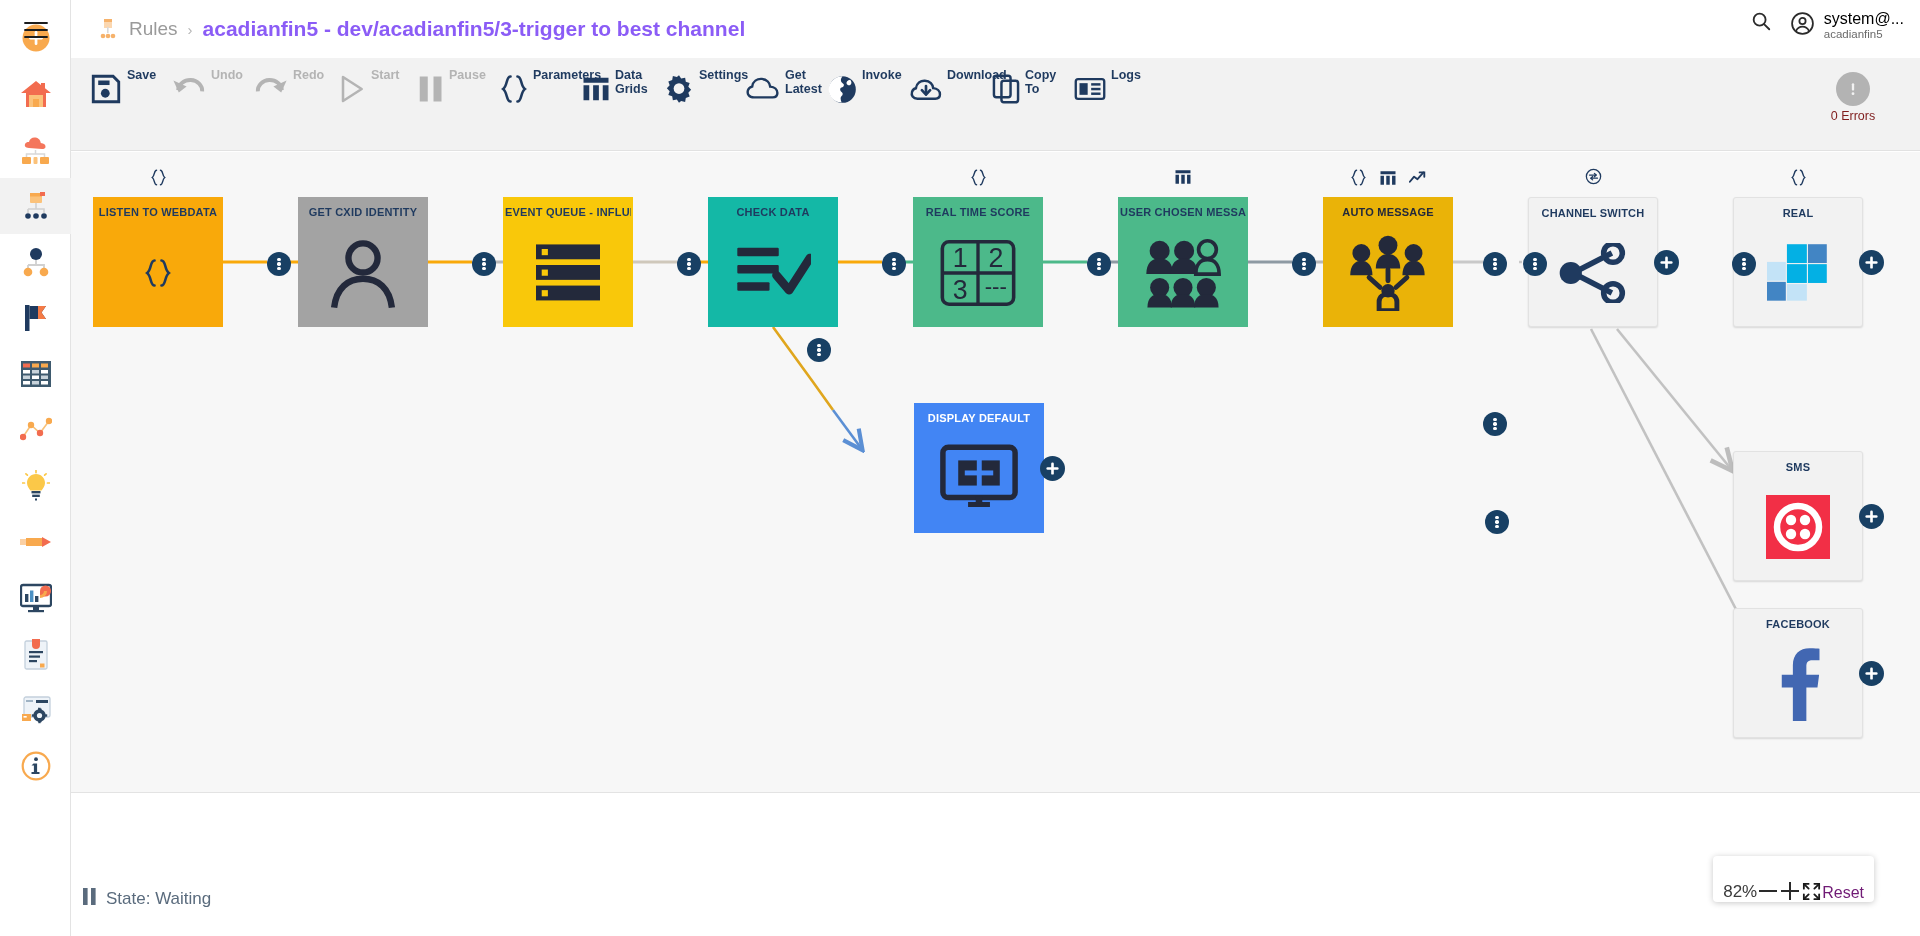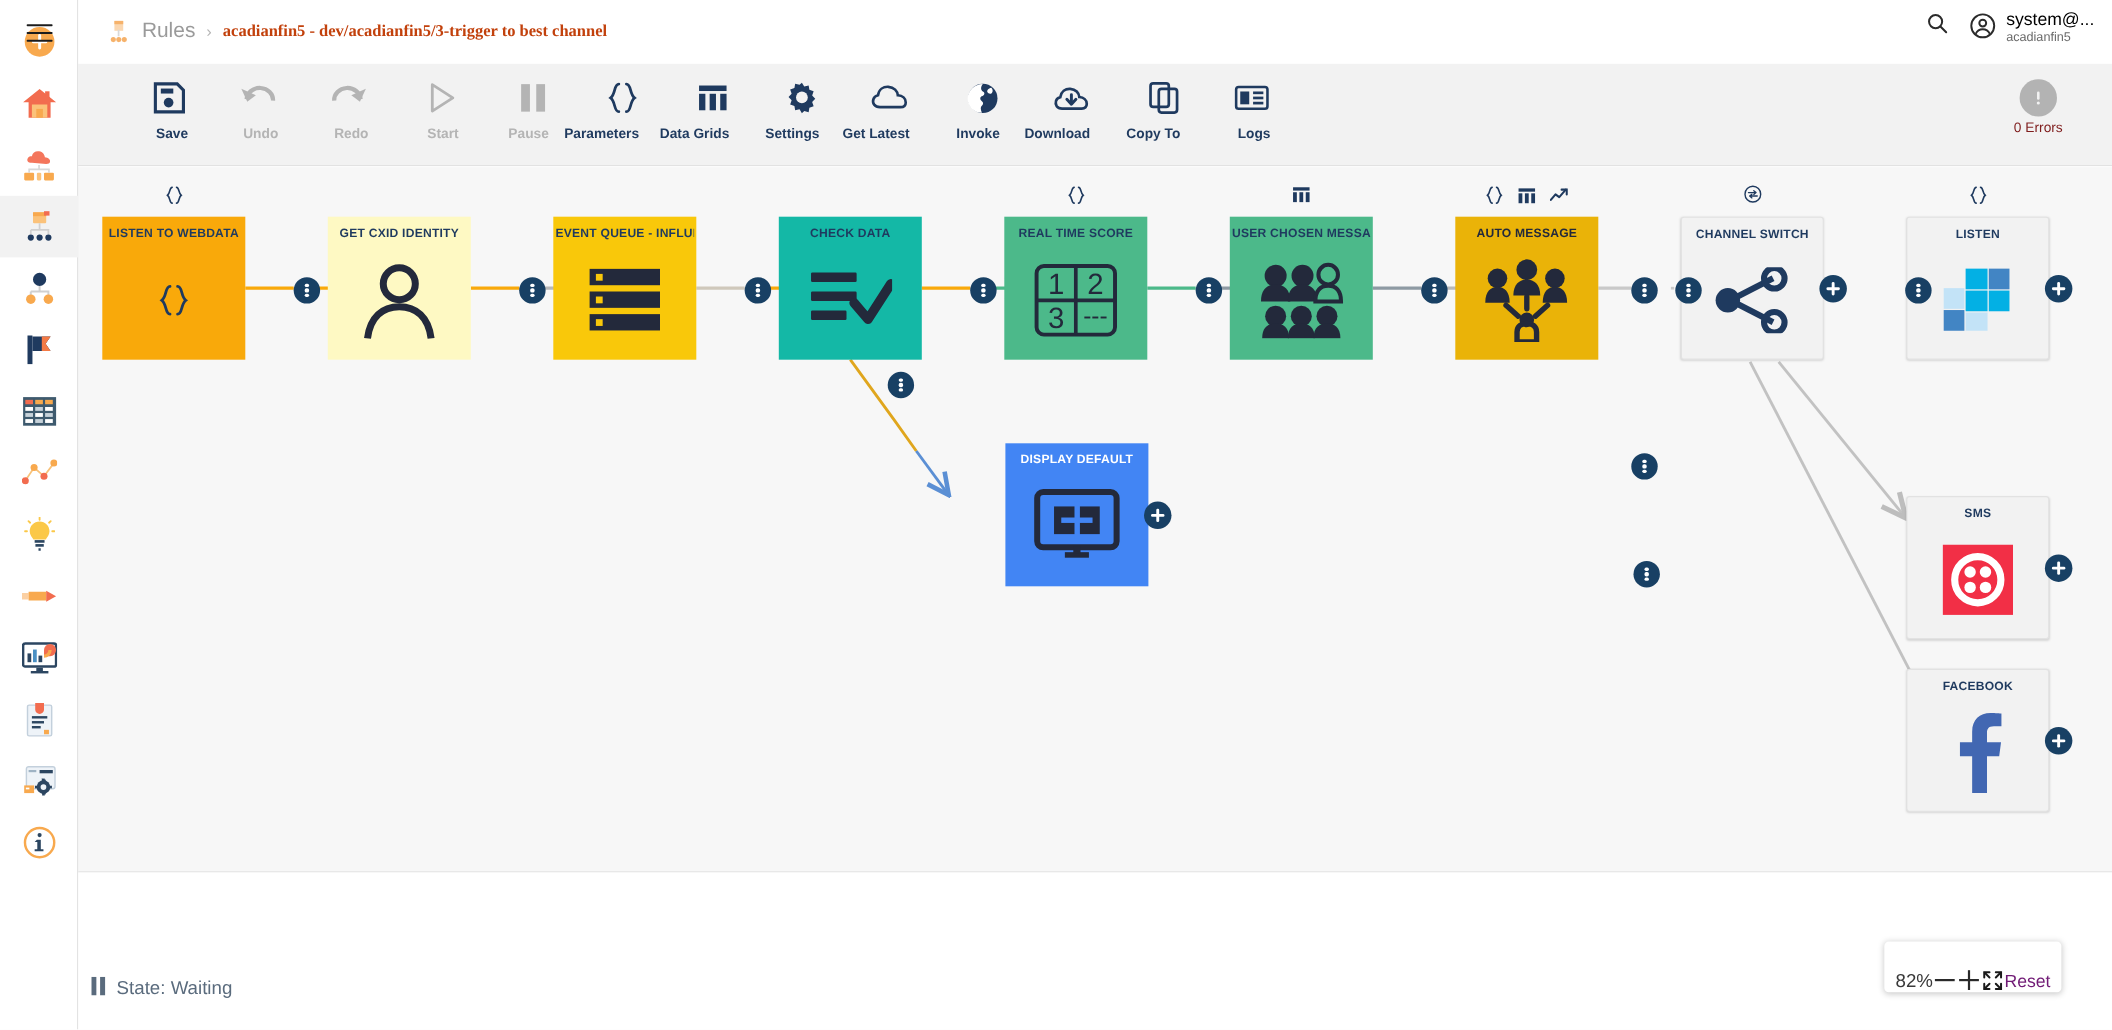--- a/index.html
+++ b/index.html
@@ -19,32 +19,32 @@
 
   
   #topbar { position:absolute; left:71px; top:0; right:0; height:58px;
     background:#fff; display:flex; align-items:center; }
   #hamburger { position:absolute; left:20px; top:14px; width:32px; height:32px;
     display:flex; align-items:center; justify-content:center; cursor:pointer; z-index:40;}
   .bc-wrap { display:flex; align-items:center; gap:10px; padding-left:22px; }
   .bc-logo { width:26px; height:26px; position:relative; }
   .bc-rules { color:#9a9a9a; font-size:19px; }
   .bc-sep { color:#b5b5b5; font-size:15px; }
-  .bc-title { color:#c2410c; font-size:15px; font-weight:bold;font-family:Liberation Serif, serif; }
+  .bc-title { color:#8b5cf6; font-size:21px; font-weight:bold; }
   #topright { position:absolute; right:16px; top:10px; display:flex;
     gap:18px; }
   .user-block { display:flex; align-items:center; gap:9px; }
   .user-txt { line-height:1.15; }
   .user-org { font-size:11.5px; color:#6b6b6b; }
 
   
   #toolbar { position:absolute; left:71px; top:58px; right:0; height:93px;
     background:#f2f2f2; border-bottom:1px solid #e2e2e2; }
   .tb-items { display:flex; align-items:flex-start; padding-left:18px; padding-top:10px; }
-  .tb-btn { width:82px; display:flex; flex-direction:column; align-items:flex-end;
+  .tb-btn { width:82px; display:flex; flex-direction:row; align-items:flex-start;
     gap:4px; cursor:pointer; }
   .tb-btn .ico { height:42px; display:flex; align-items:center; justify-content:center;}
   .tb-lbl { font-size:12.5px; color:#1f3a5f; font-weight:bold; }
   .tb-btn.disabled .tb-lbl { color:#b4b4b4; font-weight:bold; }
   #errbox { position:absolute; right:22px; top:14px; width:90px;
     display:flex; flex-direction:column; align-items:center; gap:3px; }
   .err-circle { width:34px; height:34px; border-radius:50%; background:#b3b3b3;
     display:flex; align-items:center; justify-content:center; }
   .err-lbl { font-size:12.5px; color:#7f1d1d; }
 
@@ -509,21 +509,21 @@
             <div class="nlabel">LISTEN TO WEBDATA</div>
             <div class="glyph">
               <svg width="30" height="32" viewBox="0 0 26 28">
                 <path d="M10 3 C6 3 7.5 11 3.5 14 C7.5 17 6 25 10 25" fill="none" stroke="#1f3a5f" stroke-width="2.2" stroke-linecap="round"></path>
                 <path d="M16 3 C20 3 18.5 11 22.5 14 C18.5 17 20 25 16 25" fill="none" stroke="#1f3a5f" stroke-width="2.2" stroke-linecap="round"></path>
               </svg>
             </div>
           </div>
         </div>
         <div class="node amber" style="left: 227px; top: 45px;">
-          <div class="box" style="background: #fef9c3;">
+          <div class="box" style="background: #a3a3a3;">
             <div class="nlabel">GET CXID IDENTITY</div>
             <div class="glyph">
               <svg width="74" height="74" viewBox="0 0 64 64">
                 <circle cx="32" cy="19" r="12.6" fill="none" stroke="#23293b" stroke-width="5.5"></circle>
                 <path d="M7 62 C9 45 19 37 32 37 C45 37 55 45 57 62" fill="none" stroke="#23293b" stroke-width="5.5"></path>
               </svg>
             </div>
           </div>
         </div>
         <div class="node yellow" style="left: 432px; top: 45px;">
@@ -704,21 +704,21 @@
         <div class="node light" style="left: 1662px; top: 45px;">
           <div class="badges">
             <span style="display: flex; align-items: center;">
               <svg width="17" height="19" viewBox="0 0 26 28">
                 <path d="M10 3 C6 3 7.5 11 3.5 14 C7.5 17 6 25 10 25" fill="none" stroke="#1f3a5f" stroke-width="2.2" stroke-linecap="round"></path>
                 <path d="M16 3 C20 3 18.5 11 22.5 14 C18.5 17 20 25 16 25" fill="none" stroke="#1f3a5f" stroke-width="2.2" stroke-linecap="round"></path>
               </svg>
             </span>
           </div>
           <div class="box">
-            <div class="nlabel">LISTEN</div>
+            <div class="nlabel">REAL</div>
             <div class="glyph">
               <svg width="68" height="62" viewBox="0 0 60 56">
                 <rect x="2" y="18" width="17" height="17" fill="#c3e3f7"></rect>
                 <rect x="2" y="36" width="17" height="17" fill="#4285c4"></rect>
                 <rect x="20" y="2" width="18" height="17" fill="#03b0e4"></rect>
                 <rect x="20" y="20" width="18" height="17" fill="#03b0e4"></rect>
                 <rect x="20" y="38" width="18" height="15" fill="#c3e3f7"></rect>
                 <rect x="39" y="2" width="17" height="17" fill="#4285c4"></rect>
                 <rect x="39" y="20" width="17" height="17" fill="#03b0e4"></rect>
               </svg>

